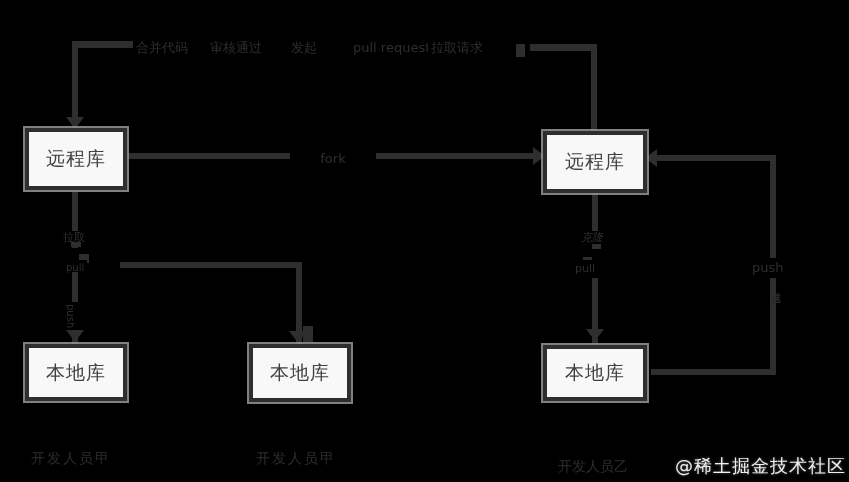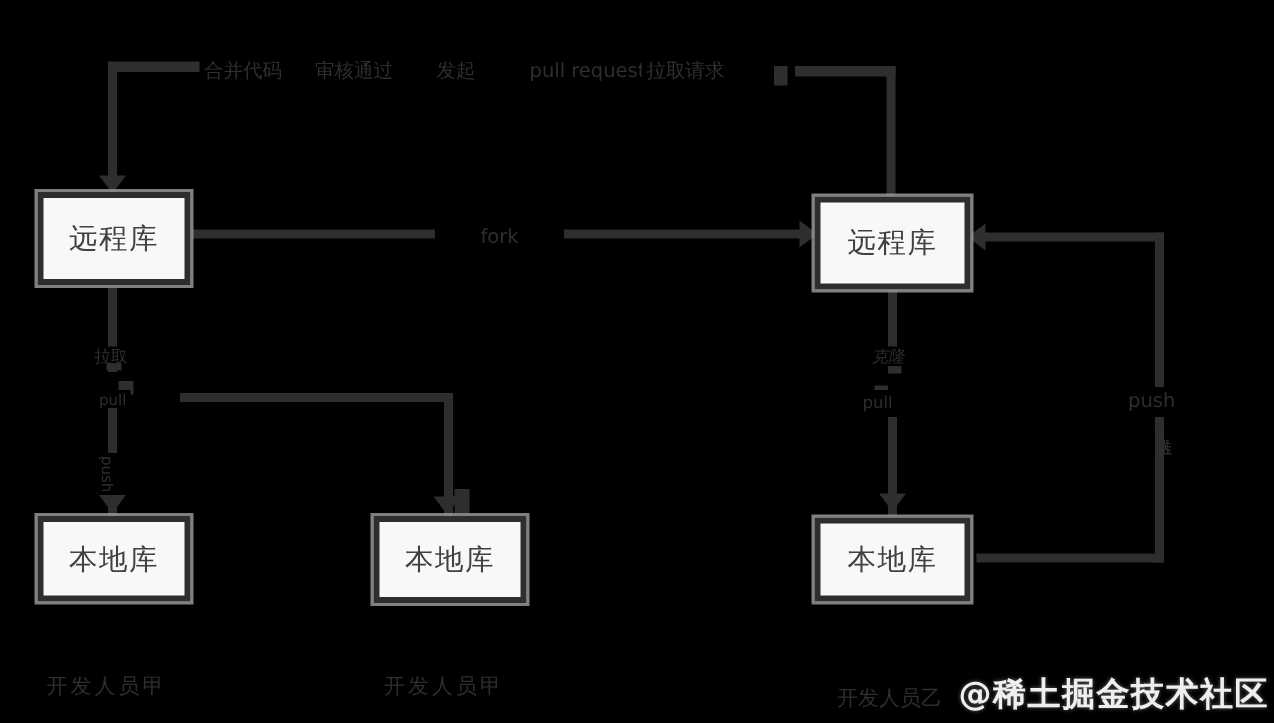--- a/index.html
+++ b/index.html
@@ -37,21 +37,21 @@
     position:absolute;color:var(--line);font-size:14px;line-height:1;
     white-space:nowrap;letter-spacing:2px;margin-top:28px;
   }
   .arr{position:absolute;width:0;height:0;}
   .arr.down{border-left:9px solid transparent;border-right:9px solid transparent;border-top:12px solid var(--line);}
   .arr.right{border-top:9px solid transparent;border-bottom:9px solid transparent;border-left:12px solid var(--line);}
   .arr.left{border-top:9px solid transparent;border-bottom:9px solid transparent;border-right:12px solid var(--line);}
   .mark{position:absolute;background:var(--line);}
   .watermark{
     position:absolute;right:3px;bottom:4px;
-    color:var(--wm);font-size:22px;font-weight:bold;letter-spacing:1px;
+    color:var(--wm);font-size:18px;font-weight:normal;letter-spacing:1px;
     text-shadow:0 0 3px rgba(110,110,110,.9);
   }
 </style>
 </head>
 <body>
 
 <div class="stage">
 
   <div class="ln" style="left:72px;top:41px;width:63px;height:7px;"></div>
   <div class="ln" style="left:530px;top:44px;width:67px;height:7px;"></div>

